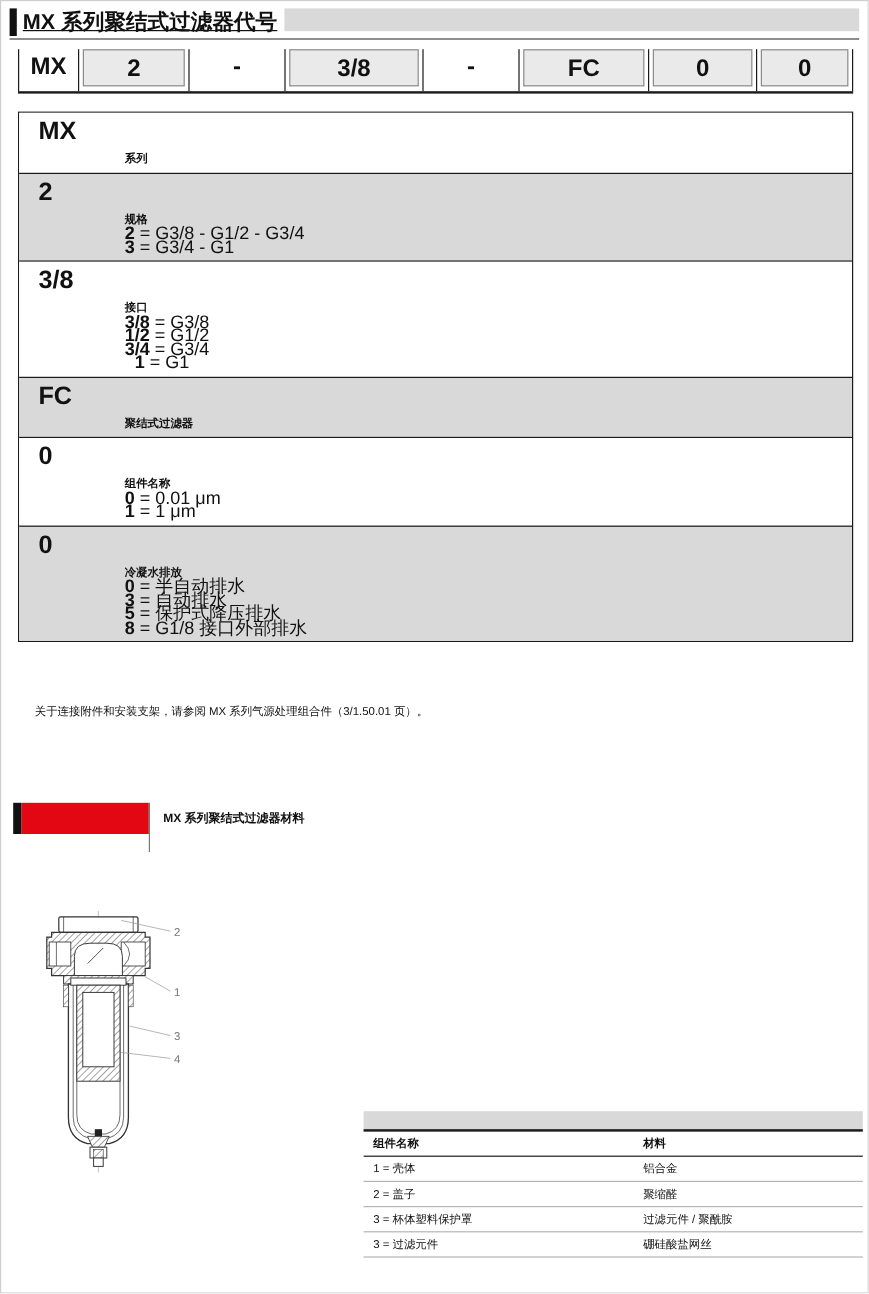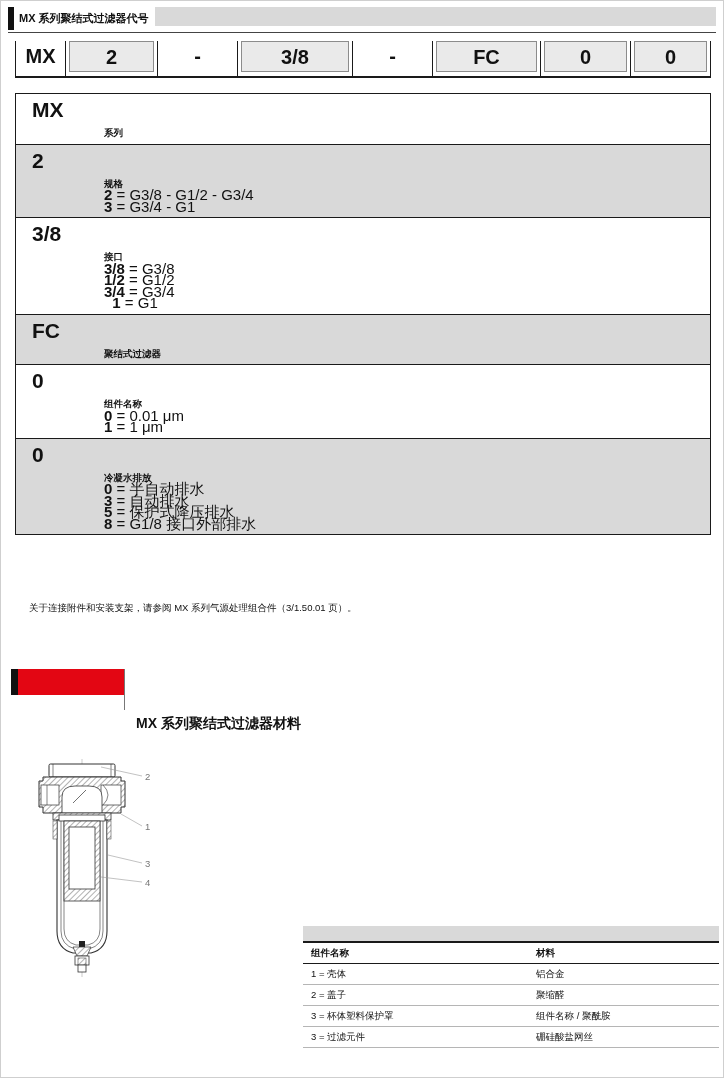--- a/index.html
+++ b/index.html
@@ -2,21 +2,21 @@
 <html><head>
 <meta charset="utf-8">
 <style>
   html,body{margin:0;padding:0;background:#fff;}
   body{width:724px;height:1078px;position:relative;font-family:"Liberation Sans","DejaVu Sans",sans-serif;color:#111;}
   #page{position:absolute;inset:0;border:1px solid #cfcfcf;box-sizing:border-box;background:#fff;}
 
   
   .doc-header{position:absolute;left:7px;right:7px;top:6px;height:24px;display:flex;align-items:flex-start;}
   .hdr-blackbar{width:6px;height:23px;background:#111;}
-  .hdr-title{font-size:11px;font-weight:bold;line-height:22px;margin-left:5px;white-space:nowrap;}
+  .hdr-title{font-size:18px;font-weight:bold;line-height:22px;margin-left:5px;white-space:nowrap;text-decoration:underline;}
   .hdr-grayfill{flex:1;height:19px;background:#d9d9d9;margin-left:6px;margin-top:0;}
   .hdr-rule{position:absolute;left:7px;right:7px;top:31px;height:1px;background:#444;}
 
   
   .order-row{position:absolute;left:14px;top:40px;width:696px;height:35px;display:flex;border-bottom:2px solid #1a1a1a;box-sizing:content-box;}
   .seg{position:relative;height:35px;border-right:1px solid #1a1a1a;box-sizing:border-box;display:flex;align-items:center;justify-content:center;}
   .seg:last-child{border-right:1px solid #1a1a1a;}
   .seg:nth-child(1){width:51px;border-left:1px solid #1a1a1a;}
   .seg:nth-child(2){width:92px;}
   .seg:nth-child(3){width:80px;}
@@ -38,28 +38,28 @@
   .ct-title{font-size:9.5px;font-weight:bold;line-height:11.5px;margin-top:28px;}
   .ct-line{font-size:15px;line-height:11.5px;white-space:pre;}
   .ct-row:nth-child(1){min-height:28px;}
   .ct-row:nth-child(2){min-height:35px;}
   .ct-row:nth-child(3){min-height:65px;}
   .ct-row:nth-child(4){min-height:24px;}
   .ct-row:nth-child(5){min-height:40px;}
   .ct-row:nth-child(6){min-height:63px;}
 
   
-  .note{position:absolute;left:28px;top:600px;font-size:9.5px;line-height:13px;text-align:center;}
+  .note{position:absolute;left:28px;top:586px;font-size:9.5px;line-height:13px;text-align:center;}
 
   
   .mat-header{position:absolute;left:10px;top:668px;height:26px;}
   .mat-black{position:absolute;left:0;top:0;width:7px;height:26px;background:#111;}
   .mat-red{position:absolute;left:7px;top:0;width:106px;height:26px;background:#e30613;}
   .mat-vline{position:absolute;left:113px;top:0;width:1px;height:41px;background:#777;}
-  .mat-title{position:absolute;left:125px;top:6px;font-size:14px;font-weight:bold;white-space:nowrap;margin-top:40px;}
+  .mat-title{position:absolute;left:125px;top:6px;font-size:10px;font-weight:bold;white-space:nowrap;}
 
   
   .drawing{position:absolute;left:28px;top:758px;width:150px;height:225px;}
 
   
   .mat-table{position:absolute;left:302px;top:925px;width:416px;font-size:9.5px;}
   .mt-topbar{height:15px;background:#d9d9d9;border-bottom:2px solid #1a1a1a;}
   .mt-head{display:flex;border-bottom:1.5px solid #1a1a1a;}
   .mt-head .mt-name,.mt-head .mt-material{font-weight:bold;}
   .mt-row{display:flex;border-bottom:1px solid #b5b5b5;}
@@ -239,21 +239,21 @@
         <div class="mt-row">
           <div class="mt-name">1 = 壳体</div>
           <div class="mt-material">铝合金</div>
         </div>
         <div class="mt-row">
           <div class="mt-name">2 = 盖子</div>
           <div class="mt-material">聚缩醛</div>
         </div>
         <div class="mt-row">
           <div class="mt-name">3 = 杯体塑料保护罩</div>
-          <div class="mt-material">组件名称 / 聚酰胺</div>
+          <div class="mt-material">过滤元件 / 聚酰胺</div>
         </div>
         <div class="mt-row">
           <div class="mt-name">3 = 过滤元件</div>
           <div class="mt-material">硼硅酸盐网丝</div>
         </div>
       </div>
   </div>
 
 </div>
 

